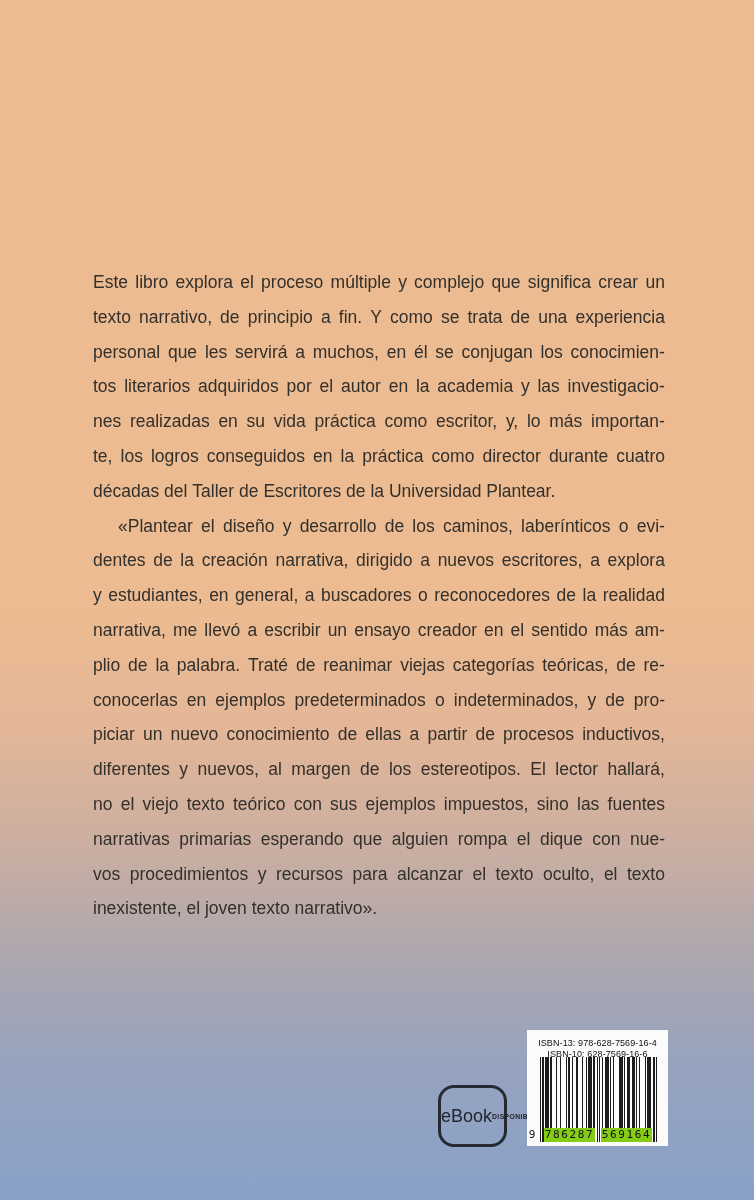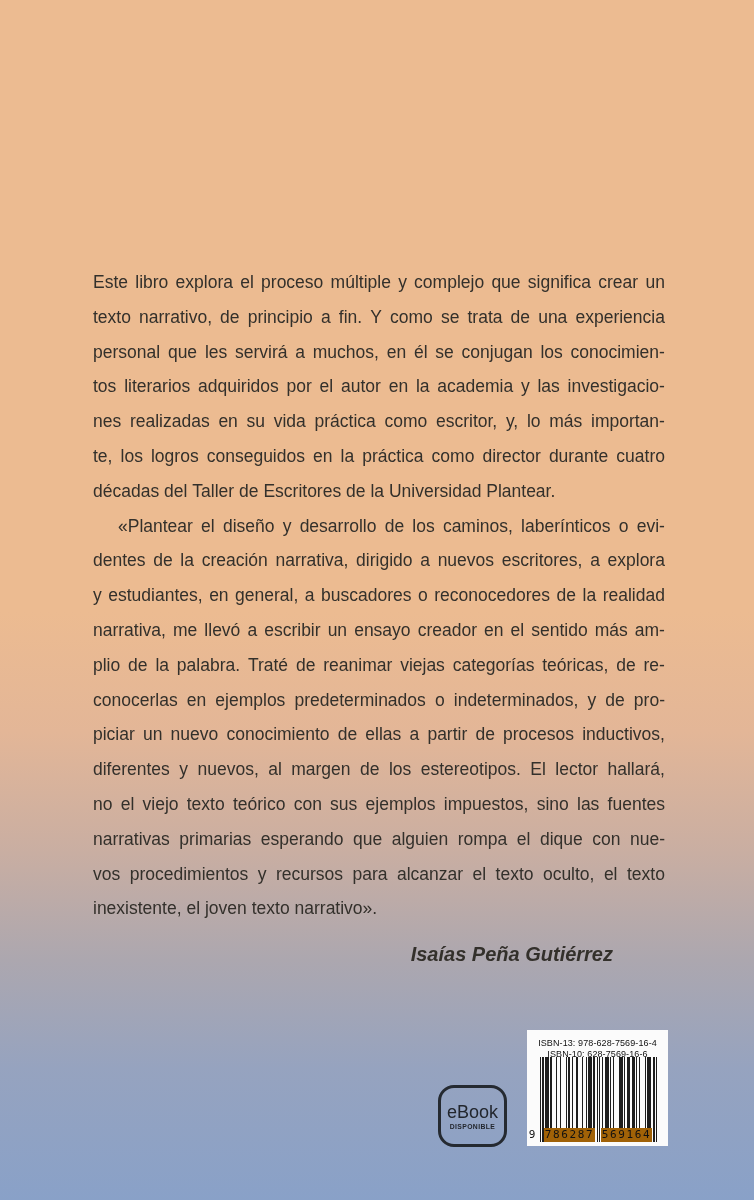--- a/index.html
+++ b/index.html
@@ -40,21 +40,21 @@
     font-style:italic;font-size:40px;line-height:44px;color:#242831;
   }
   .website{
     position:absolute;left:66px;top:1133px;
     font-weight:700;font-size:16.5px;letter-spacing:1.6px;color:#2a2b2e;
   }
   .ebook-badge{
     position:absolute;left:438px;top:1085px;
     width:69px;height:62px;box-sizing:border-box;
     border:3px solid #252a31;border-radius:16px;
-    display:flex;flex-direction:column;align-items:center;justify-content:center;
+    display:flex;align-items:center;justify-content:space-between;
     color:#22262d;
   }
   .ebook-title{font-size:18px;font-weight:400;line-height:19px;}
   .ebook-sub{font-size:6.8px;font-weight:700;letter-spacing:0.4px;margin-top:1px;}
   .barcode-box{
     position:absolute;left:527px;top:1030px;
     width:141px;height:116px;background:#fbfbfb;
     box-sizing:border-box;padding-top:8px;
     color:#111;
   }
@@ -62,21 +62,21 @@
     font-size:9px;line-height:11px;text-align:center;
     letter-spacing:0.1px;white-space:nowrap;
   }
   .bars{
     position:absolute;left:13px;top:27px;
     width:117px;height:85px;
   }
   .bar{position:absolute;top:0;background:#1d1d1d;}
   .ean-digit{
     position:absolute;bottom:0;height:14px;
-    background:#a16207;
+    background:#84cc16;
     font-family:"DejaVu Sans Mono","Liberation Mono",monospace;
     font-size:11px;line-height:14px;font-weight:400;color:#111;
     text-align:center;
   }
   .d9{left:-13px;width:10px;background:transparent;}
   .g1{left:4px;width:51px;letter-spacing:1.6px;}
   .g2{left:61px;width:51px;letter-spacing:1.6px;}
 </style>
 </head>
 <body>
@@ -327,21 +327,20 @@
           <span>texto</span>
         </div>
         <div class="line last">
           <span>inexistente,</span>
           <span>el</span>
           <span>joven</span>
           <span>texto</span>
           <span>narrativo».</span>
         </div>
       </div>
-    <div class="author">Isaías Peña Gutiérrez</div>
   </div>
 
 
   <div class="ebook-badge">
     <div class="ebook-title">eBook</div>
     <div class="ebook-sub">DISPONIBLE</div>
   </div>
 
   <div class="barcode-box">
     <div class="isbn-line">ISBN-13: 978-628-7569-16-4</div>

